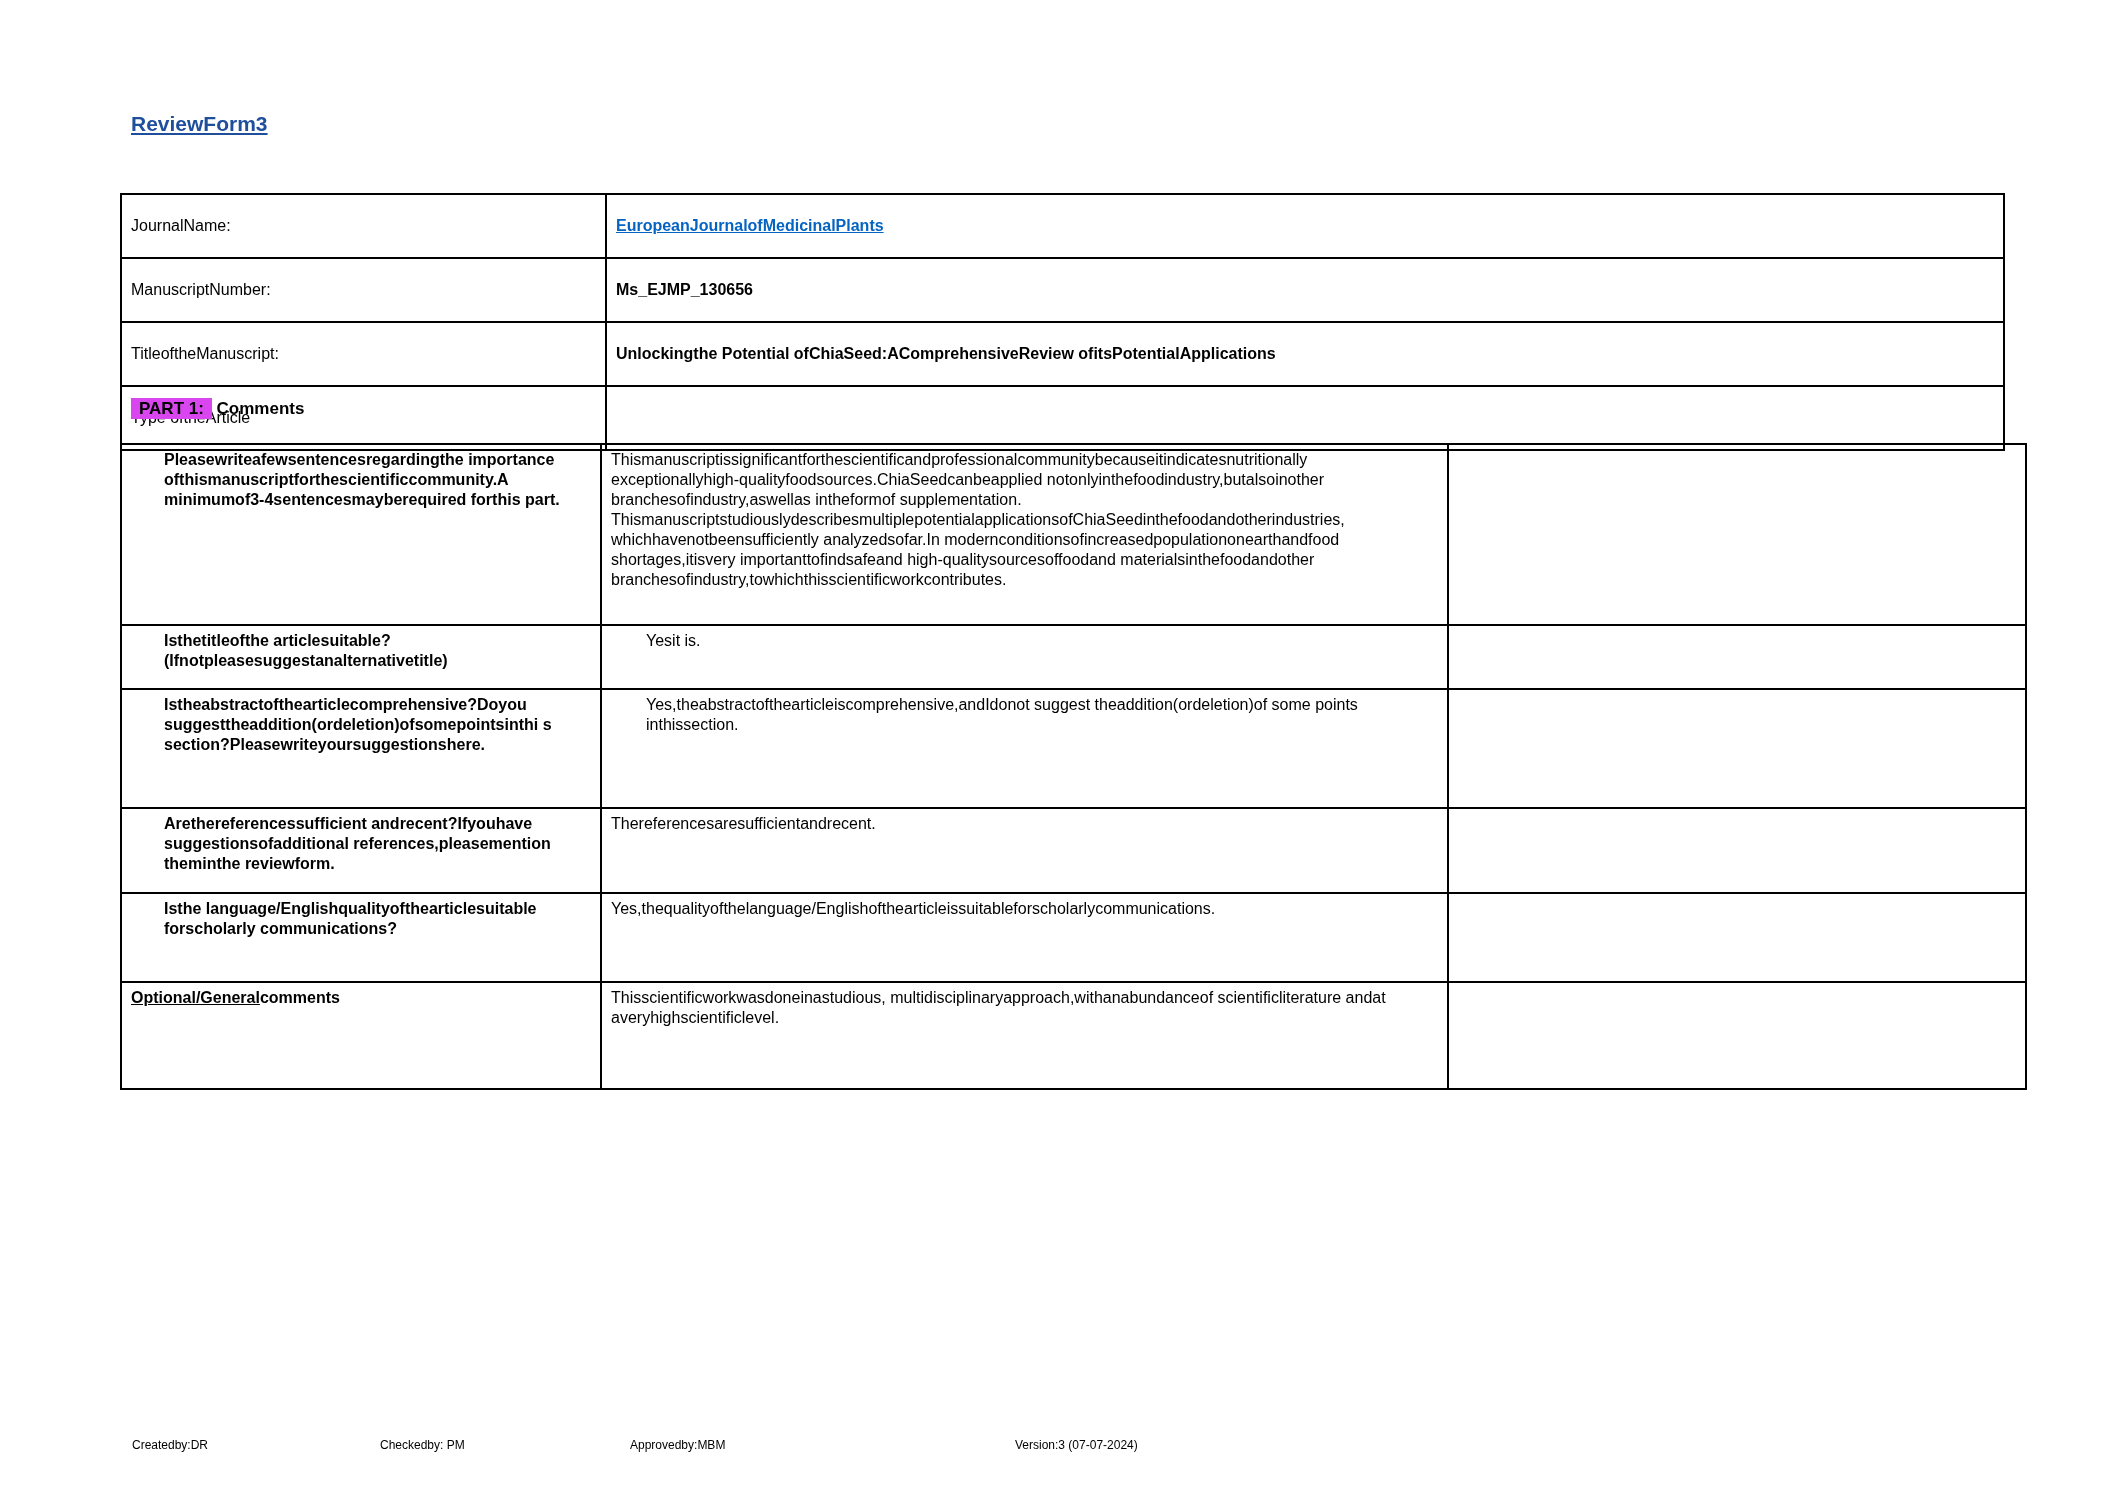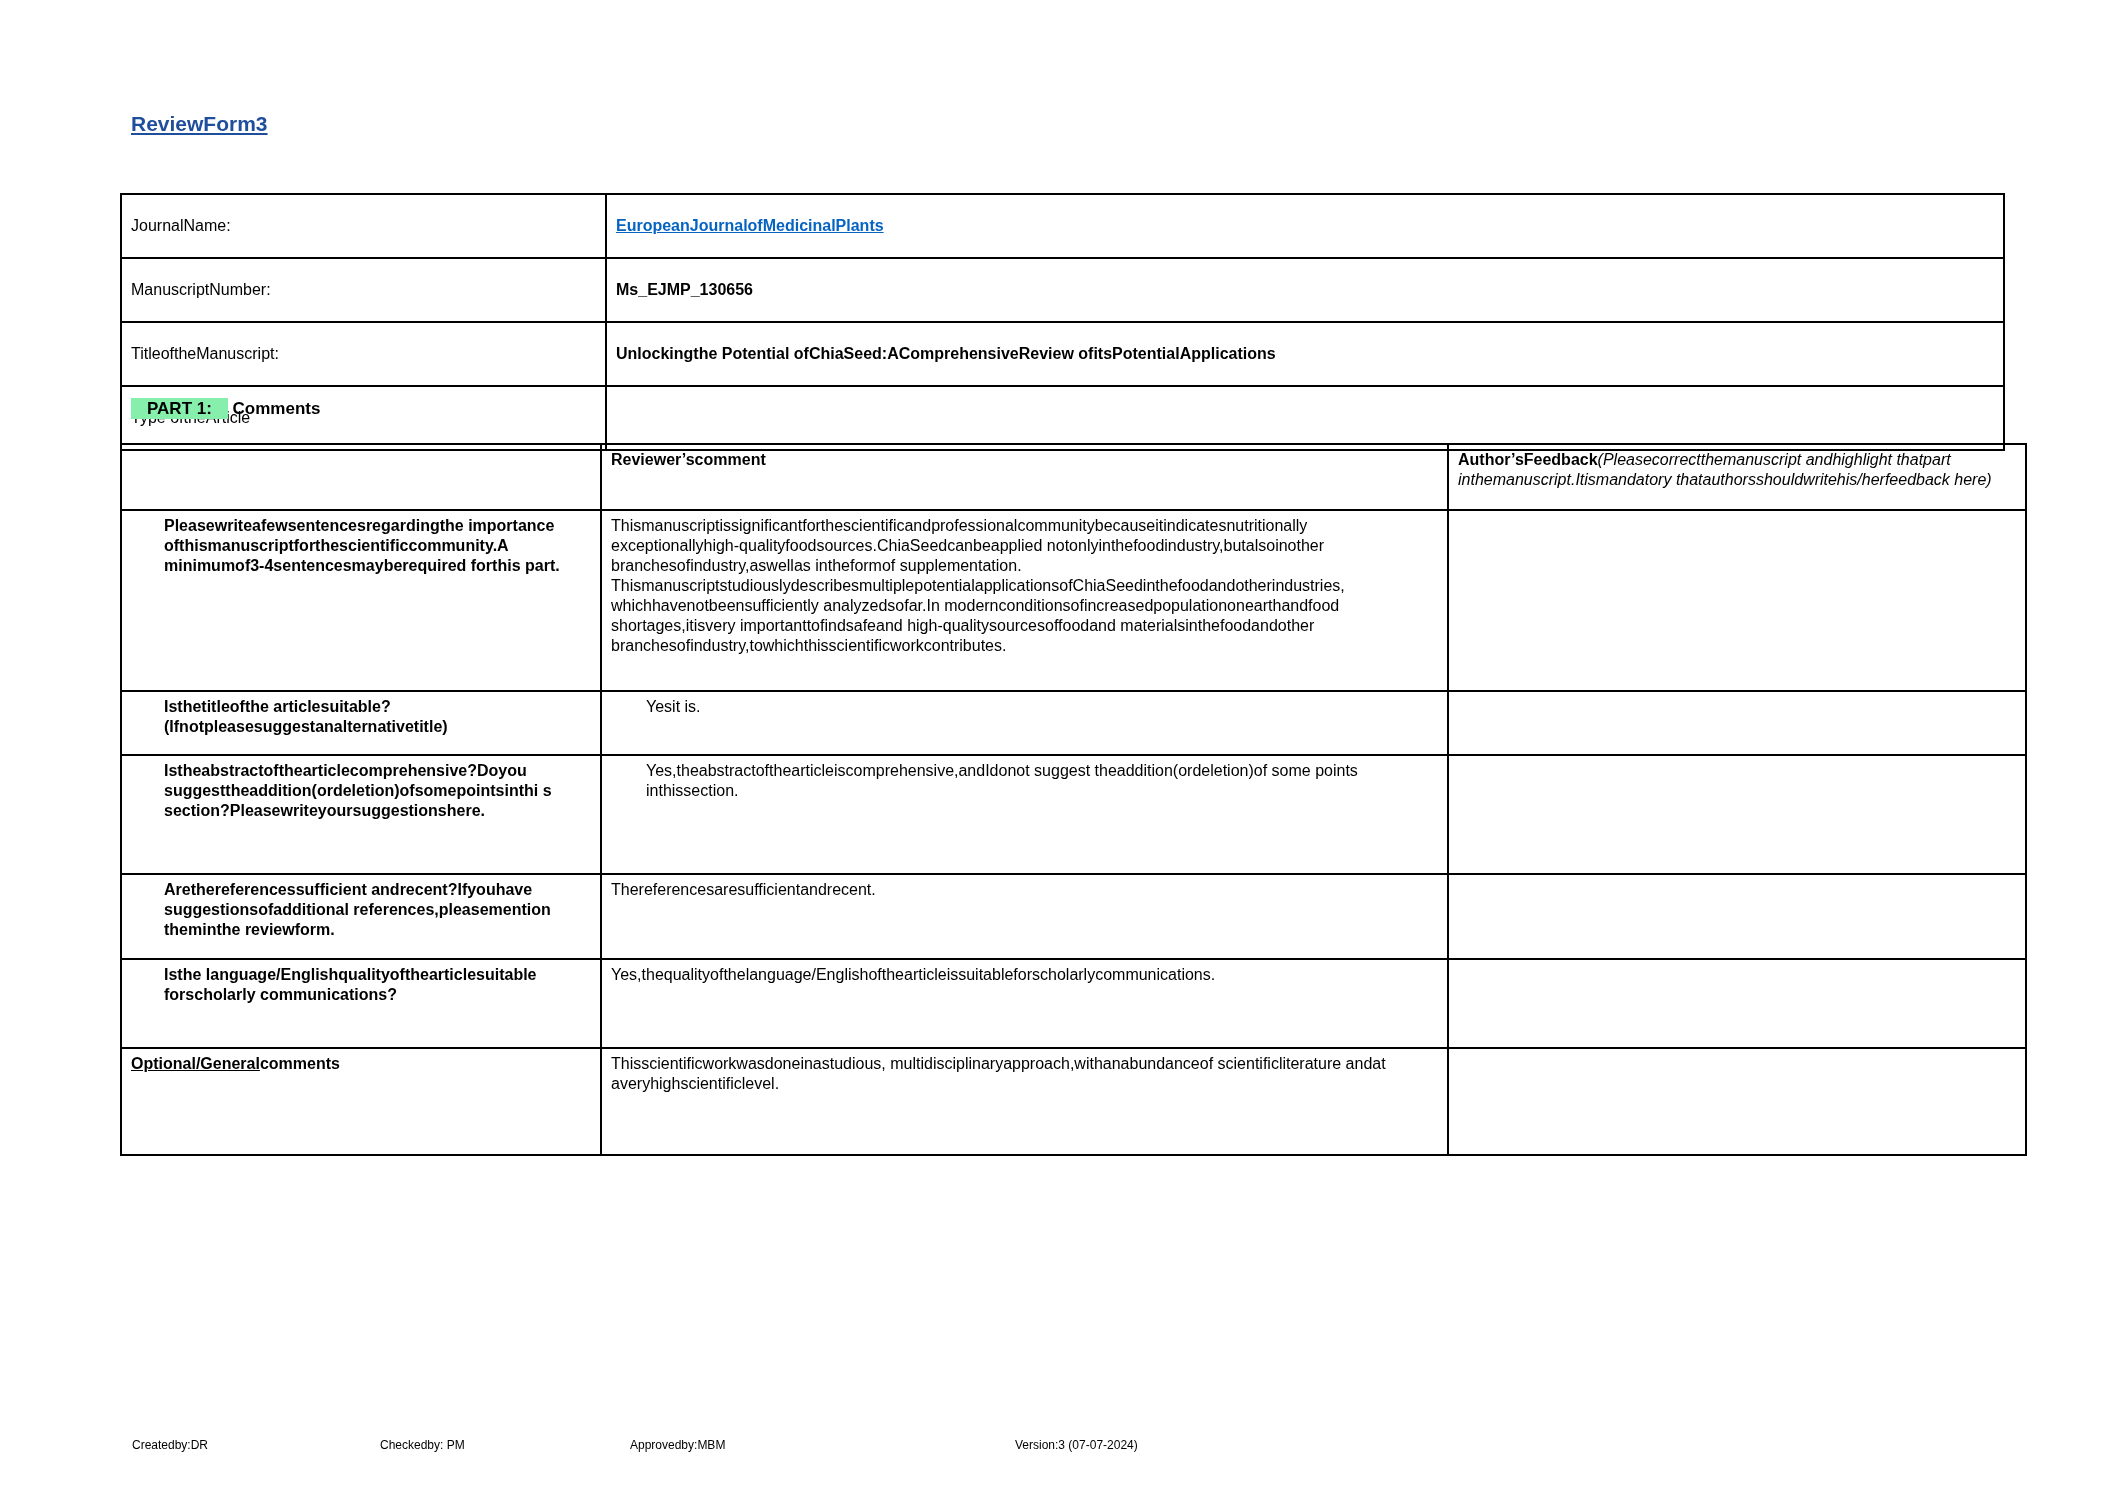--- a/index.html
+++ b/index.html
@@ -23,21 +23,21 @@
   .info-table tr.r-journal{height:38px;}
   .info-table tr.r-number{height:38px;}
   .info-table tr.r-title{height:62px;}
   .info-table tr.r-type{height:38px;border-radius:10px;}
   .link{color:#0563C1;font-weight:700;text-decoration:underline;cursor:pointer;}
   .bold{font-weight:700;}
   .vmid{vertical-align:middle;}
 
   
   .part-heading{position:absolute;left:131px;top:399px;font-size:17px;font-weight:700;}
-  .hl{background:#86efac;padding:1px 16px;margin-top:19px;}
+  .hl{background:#d946ef;padding:1px 8px;margin-top:19px;}
 
   
   .review-table{position:absolute;left:120px;top:443px;width:1905px;table-layout:fixed;}
   .review-table td{font-size:16px;line-height:20px;padding:5px 9px;}
   .review-table tr.hrow{height:66px;}
   .review-table tr.r1{height:181px;}
   .review-table tr.r2{height:64px;}
   .review-table tr.r3{height:119px;}
   .review-table tr.r4{height:63px;}
   .review-table tr.r5{height:85px;}
@@ -86,25 +86,20 @@
 
 <div class="part-heading"><span class="hl">PART 1:</span> <span>Comments</span></div>
 
 <table class="review-table">
   <colgroup>
     <col style="width:480px">
     <col style="width:847px">
     <col style="width:578px">
   </colgroup>
   <tbody>
-      <tr class="hrow">
-    <td></td>
-    <td class="reviewer-header">Reviewer’scomment</td>
-    <td><span class="author-header-bold">Author’sFeedback</span><span class="author-header-italic">(Pleasecorrectthemanuscript andhighlight thatpart inthemanuscript.Itismandatory thatauthorsshouldwritehis/herfeedback here)</span></td>
-  </tr>
 
   <tr class="r1">
     <td class="question">Pleasewriteafewsentencesregardingthe importance ofthismanuscriptforthescientificcommunity.A minimumof3-4sentencesmayberequired forthis part.</td>
     <td class="comment">Thismanuscriptissignificantforthescientificandprofessionalcommunitybecauseitindicatesnutritionally exceptionallyhigh-qualityfoodsources.ChiaSeedcanbeapplied notonlyinthefoodindustry,butalsoinother branchesofindustry,aswellas intheformof supplementation. ThismanuscriptstudiouslydescribesmultiplepotentialapplicationsofChiaSeedinthefoodandotherindustries, whichhavenotbeensufficiently analyzedsofar.In modernconditionsofincreasedpopulationonearthandfood shortages,itisvery importanttofindsafeand high-qualitysourcesoffoodand materialsinthefoodandother branchesofindustry,towhichthisscientificworkcontributes.</td>
     <td></td>
   </tr>
 
   <tr class="r2">
     <td class="question">Isthetitleofthe articlesuitable? (Ifnotpleasesuggestanalternativetitle)</td>
     <td class="comment indent">Yesit is.</td>

